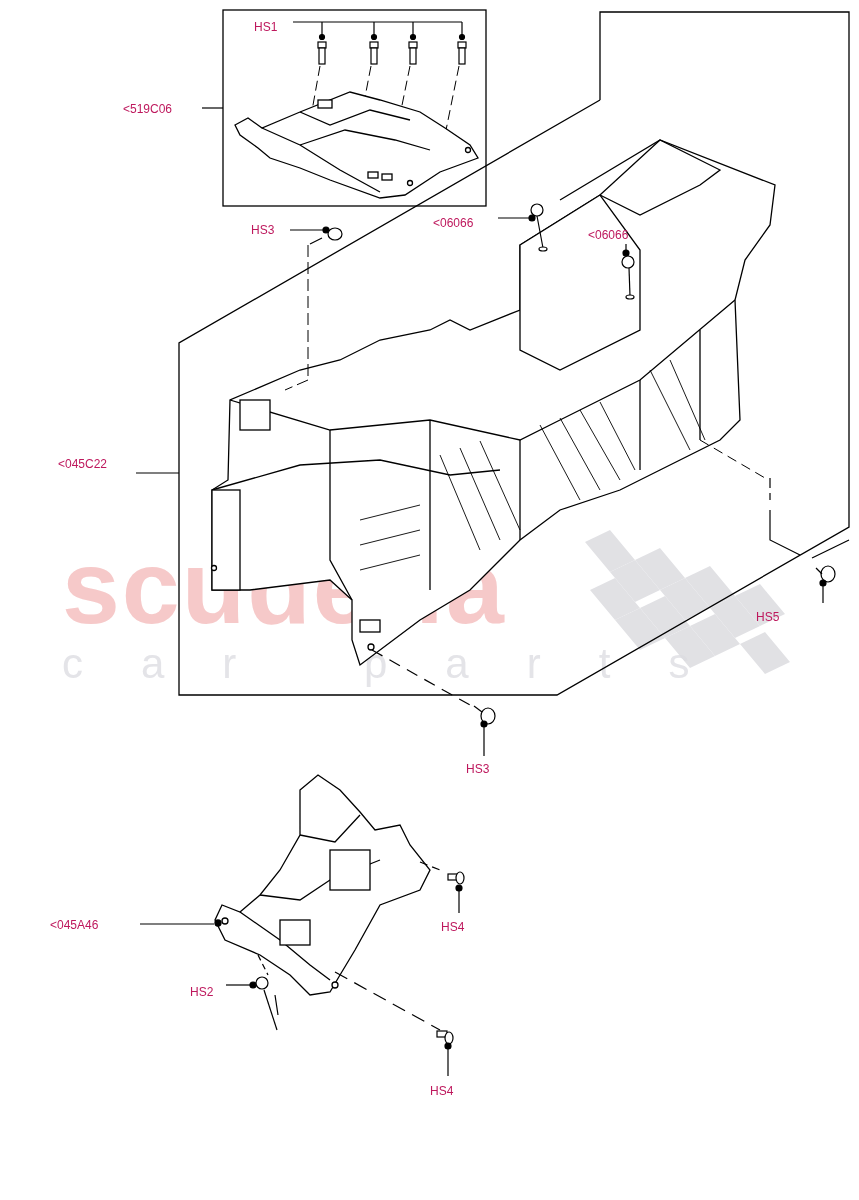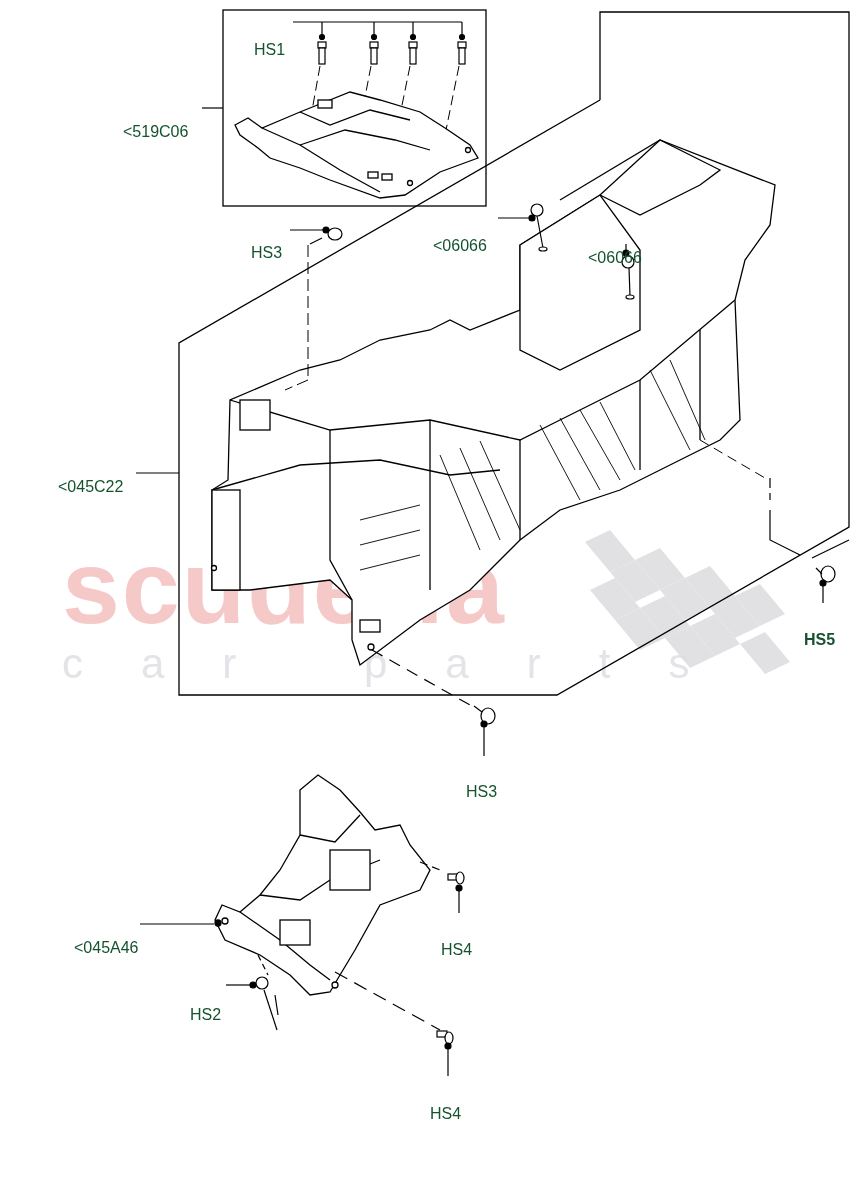--- a/index.html
+++ b/index.html
@@ -1,18 +1,18 @@
 <!DOCTYPE html>
 <html><head>
 <meta charset="utf-8">
 <style>
   html, body { margin:0; padding:0; background:#ffffff; }
   body { width:859px; height:1200px; position:relative; overflow:hidden; font-family:"Liberation Sans", sans-serif; }
   #canvas { position:absolute; left:0; top:0; width:859px; height:1200px; }
-  .lbl { position:absolute; color:#14532d; font-size:16px; line-height:16px; white-space:nowrap; font-family:"Liberation Sans", sans-serif; cursor:pointer;margin-top:23px; }
+  .lbl { position:absolute; color:#be185d; font-size:12px; line-height:16px; white-space:nowrap; font-family:"Liberation Sans", sans-serif; cursor:pointer; }
   .wm1 { position:absolute; left:62px; top:528px; font-size:104px; font-weight:bold; color:#f6c9c9; letter-spacing:2px; font-family:"Liberation Sans", sans-serif; }
   .wm2 { position:absolute; left:62px; top:640px; font-size:42px; color:#e4e4e8; letter-spacing:58px; font-family:"Liberation Sans", sans-serif; }
 </style>
 </head>
 <body>
 
 <div class="wm1">scuderia</div>
 <div class="wm2">car parts</div>
 
 <svg id="canvas" viewBox="0 0 859 1200" xmlns="http://www.w3.org/2000/svg">
@@ -208,18 +208,18 @@
     <line x1="448" y1="1046" x2="448" y2="1076"></line>
   </g>
 </svg>
 
 <div class="lbl" style="left:254px;top:19px;">HS1</div>
 <div class="lbl" style="left:123px;top:101px;">&lt;519C06</div>
 <div class="lbl" style="left:251px;top:222px;">HS3</div>
 <div class="lbl" style="left:433px;top:215px;">&lt;06066</div>
 <div class="lbl" style="left:588px;top:227px;">&lt;06066</div>
 <div class="lbl" style="left:58px;top:456px;">&lt;045C22</div>
-<div class="lbl" style="left:804px;top:609px;font-weight:bold;">HS5</div>
+<div class="lbl" style="left:756px;top:609px;">HS5</div>
 <div class="lbl" style="left:466px;top:761px;">HS3</div>
-<div class="lbl" style="left:74px;top:917px;">&lt;045A46</div>
+<div class="lbl" style="left:50px;top:917px;">&lt;045A46</div>
 <div class="lbl" style="left:441px;top:919px;">HS4</div>
 <div class="lbl" style="left:190px;top:984px;">HS2</div>
 <div class="lbl" style="left:430px;top:1083px;">HS4</div>
 
 </body></html>

